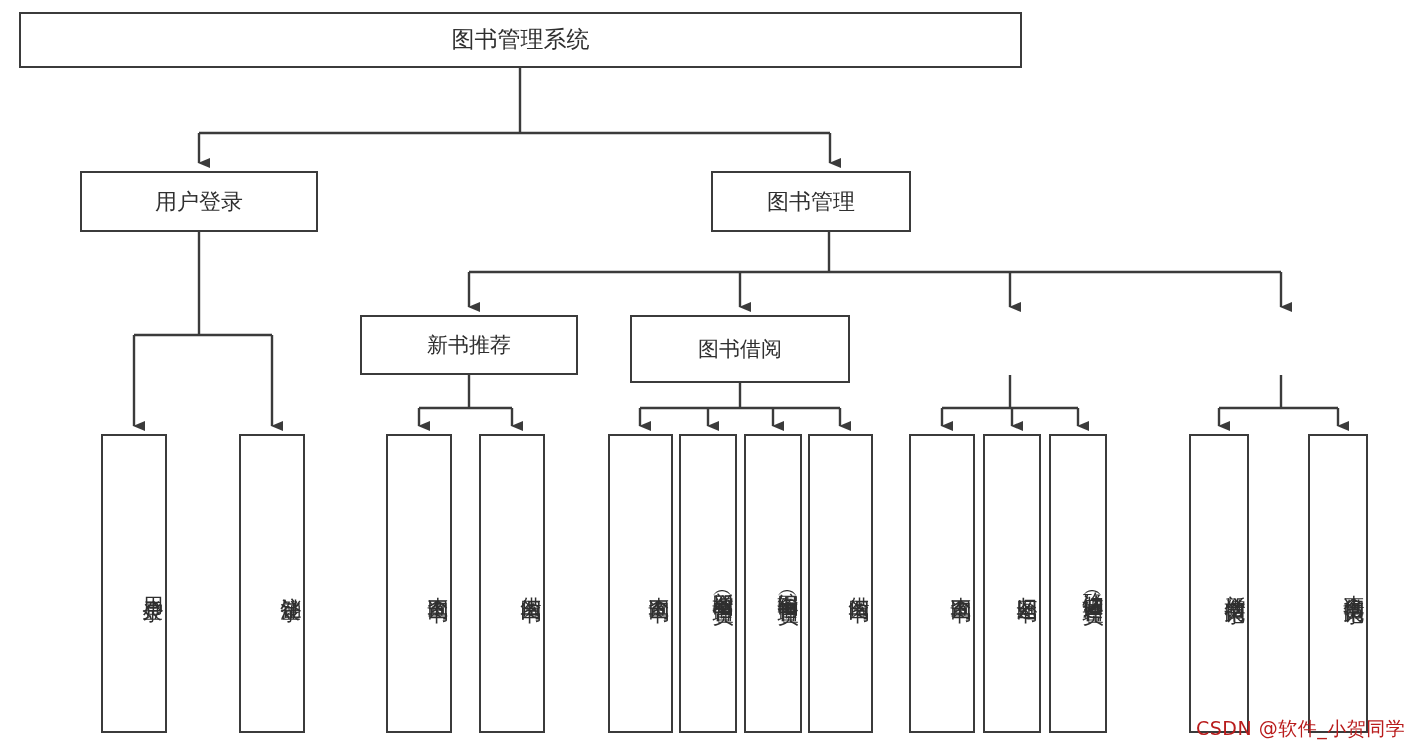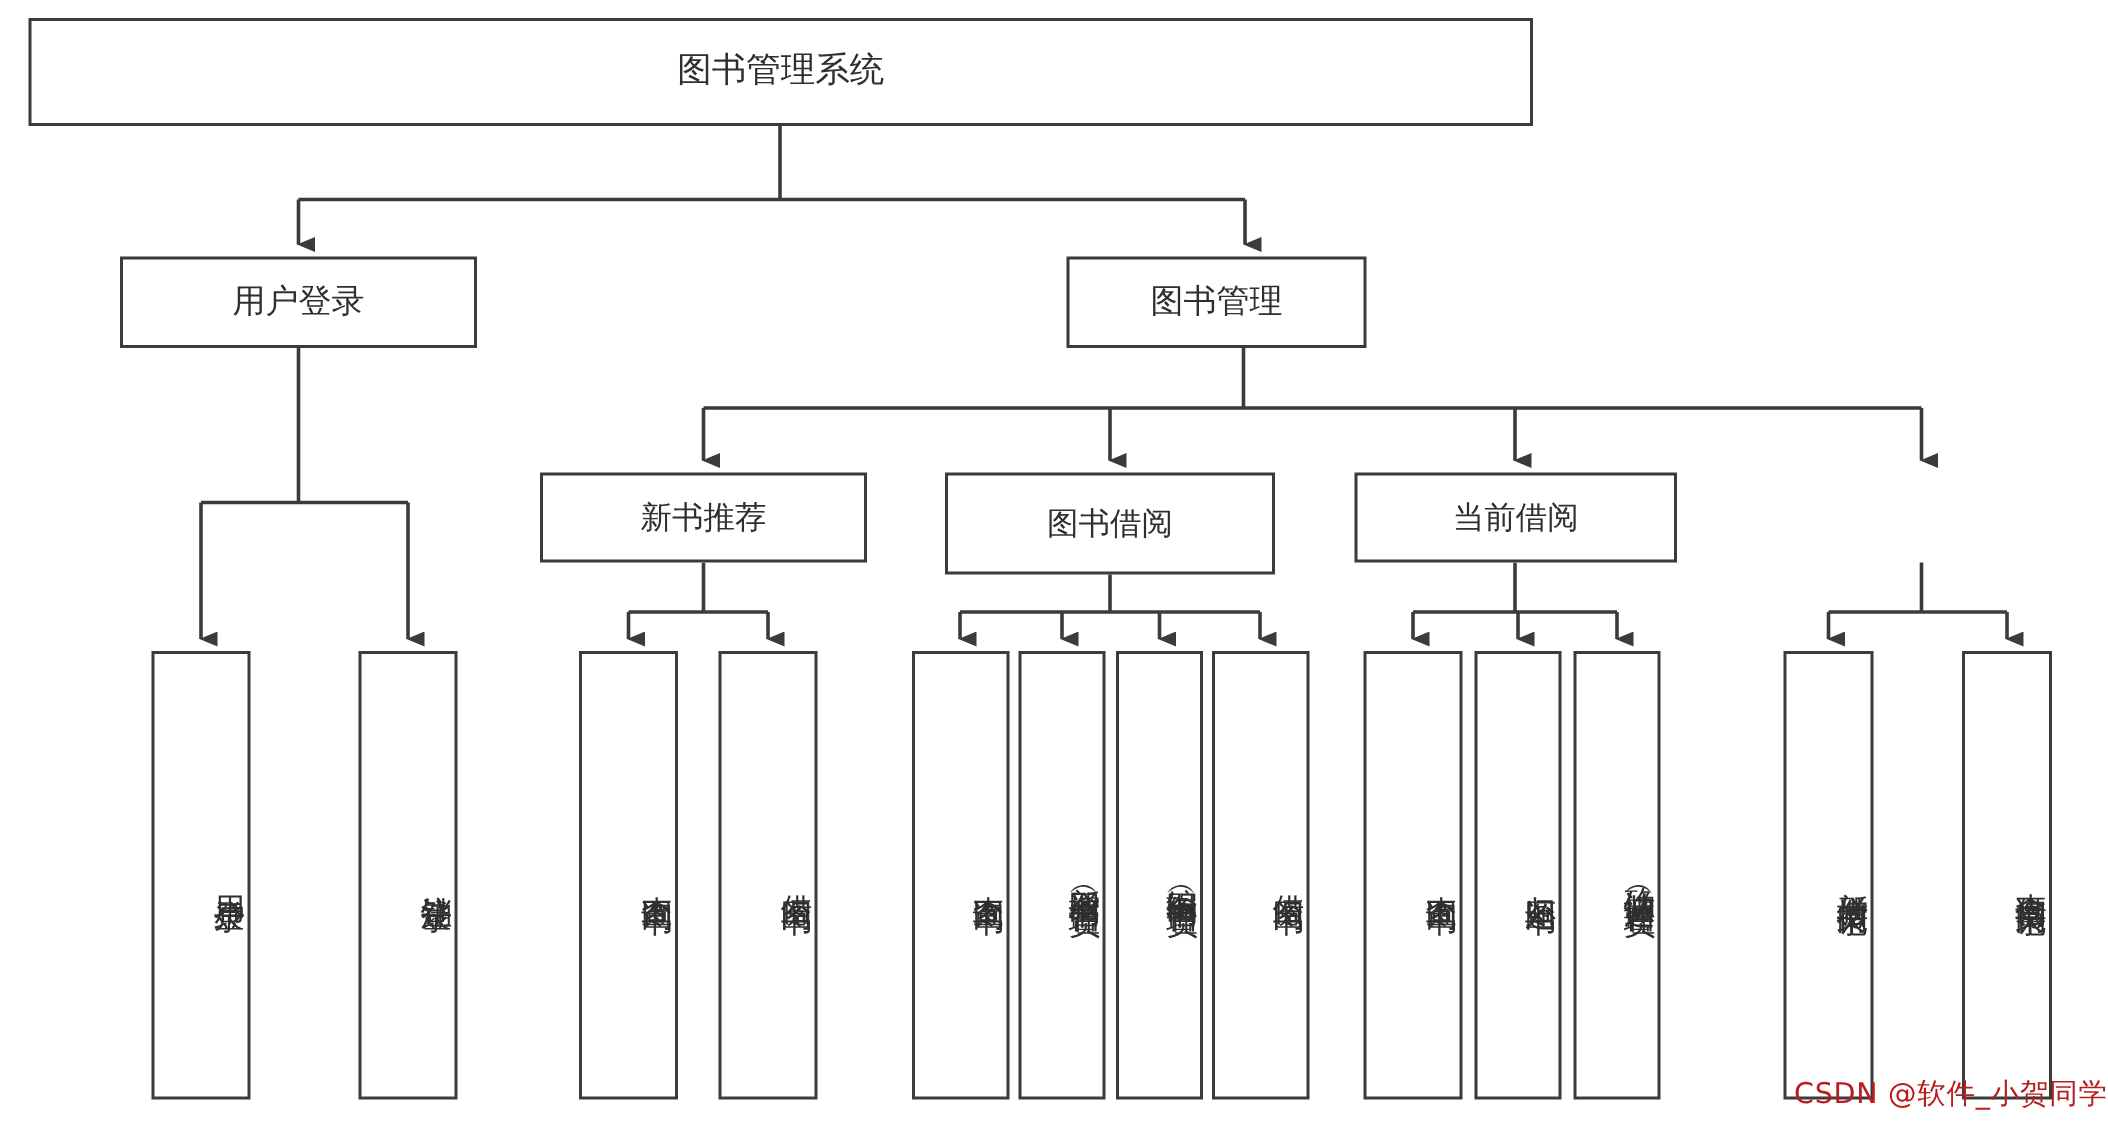--- a/index.html
+++ b/index.html
@@ -131,40 +131,37 @@
     </g>
 
     <g stroke="#3b3b3b" stroke-width="2.4" fill="none">
       <path d="M 1281 375 L 1281 408"></path>
       <path d="M 1219 408 L 1338 408"></path>
       <path d="M 1219 408 L 1219 426" marker-end="url(#arrow)"></path>
       <path d="M 1338 408 L 1338 426" marker-end="url(#arrow)"></path>
     </g>
   </svg>
 
-  <div class="node level0" style="left: 19px; top: 12px; width: 1003px; height: 72px;">
+  <div class="node level0" style="left: 19px; top: 12px; width: 1003px; height: 56px;">
     <span>图书管理系统</span>
   </div>
 
   <div class="node level1" style="left: 80px; top: 171px; width: 238px; height: 61px;">
     <span>用户登录</span>
   </div>
   <div class="node level1" style="left: 711px; top: 171px; width: 200px; height: 61px;">
     <span>图书管理</span>
   </div>
 
   <div class="node level2" style="left: 360px; top: 315px; width: 218px; height: 60px;">
     <span>新书推荐</span>
   </div>
   <div class="node level2" style="left: 630px; top: 315px; width: 220px; height: 68px;">
     <span>图书借阅</span>
   </div>
-  <div class="node level2" style="left: 903px; top: 315px; width: 215px; height: 60px;">
-    <span>当前借阅</span>
-  </div>
 
   <div class="node leaf" style="left: 101px; top: 434px; width: 66px; height: 299px;">
     <span class="vtext">用户登录</span>
   </div>
   <div class="node leaf" style="left: 239px; top: 434px; width: 66px; height: 299px;">
     <span class="vtext">注销登录</span>
   </div>
   <div class="node leaf" style="left: 386px; top: 434px; width: 66px; height: 299px;">
     <span class="vtext">查询图书</span>
   </div>

